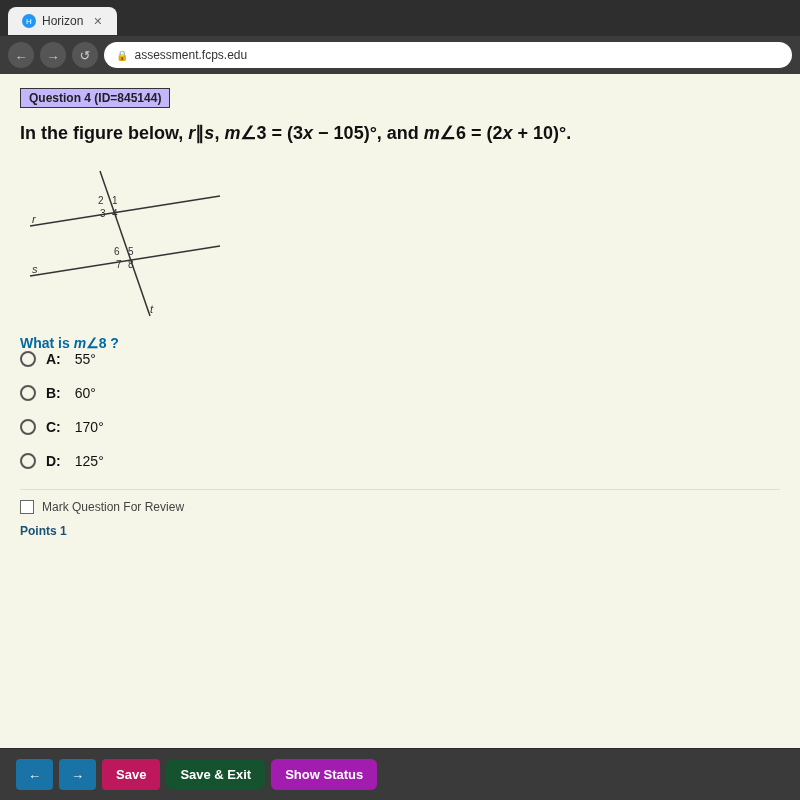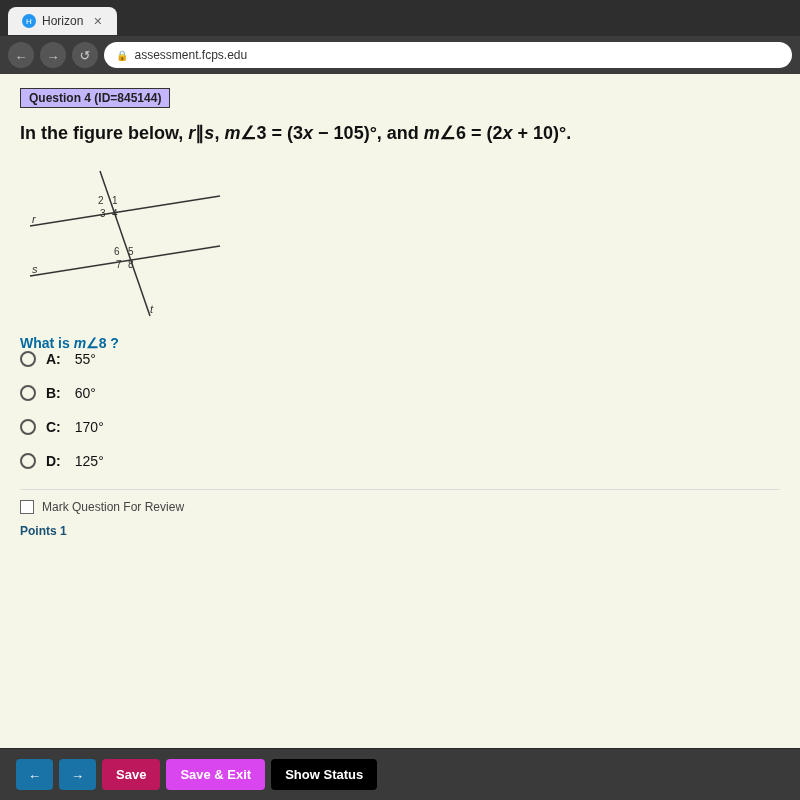--- a/index.html
+++ b/index.html
@@ -205,24 +205,26 @@
       color: white;
     }
     .btn-nav {
       background: #1a73a7;
       padding: 8px 12px;
     }
     .btn-save {
       background: #be185d;
     }
     .btn-save-exit {
-      background: #d946ef;
+      background: #14532d;
+      border-radius: 7px;
     }
     .btn-show-status {
-      background: #000000;
+      background: #a21caf;
+      border-radius: 6px;
     }
     .btn-submit {
       background: #1a6fa0;
     }
 
     
     .diagram-svg {
       width: 260px;
       height: 160px;
     }

